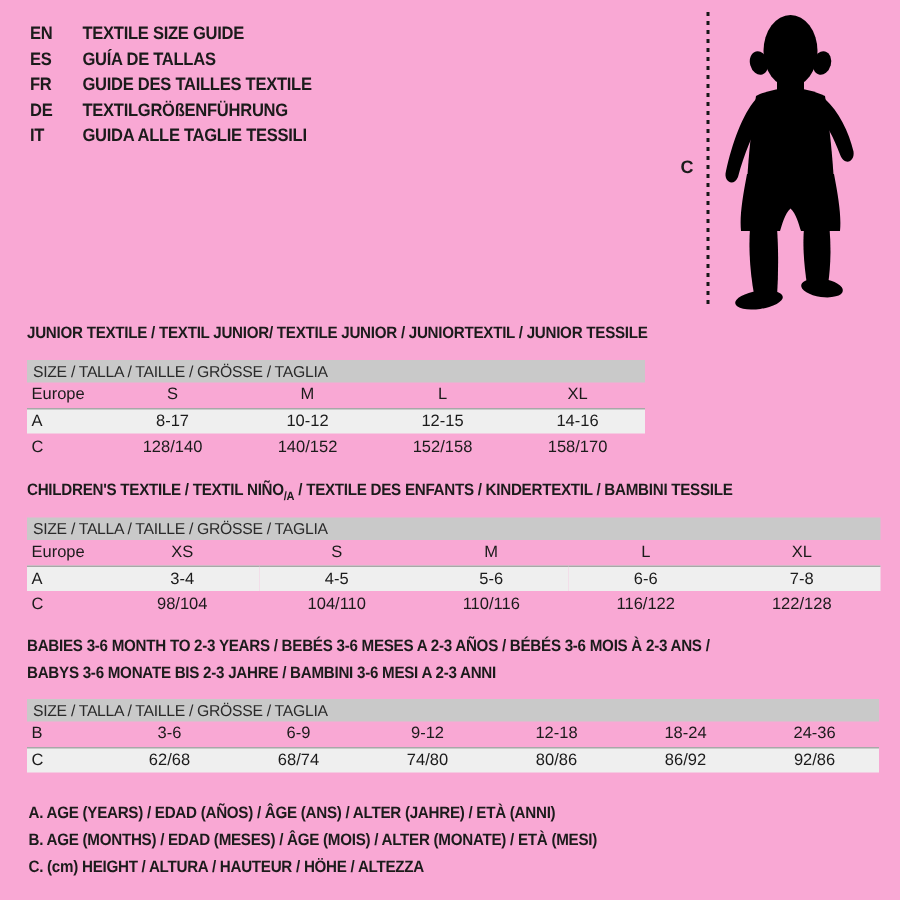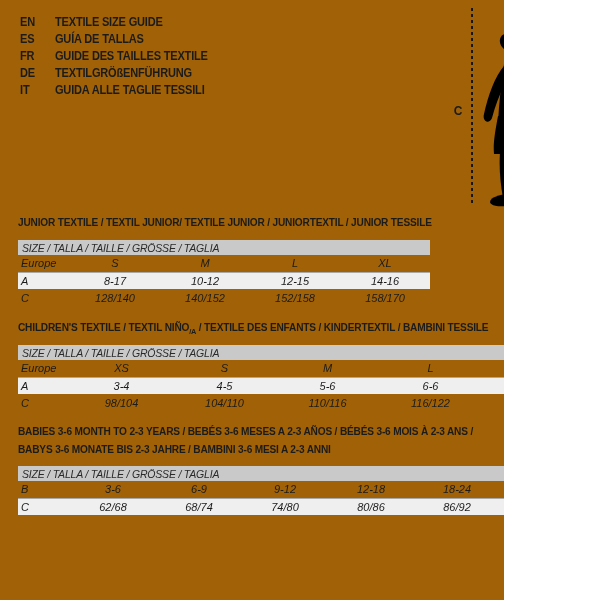--- a/index.html
+++ b/index.html
@@ -5,21 +5,21 @@
   :root{
     --table-header-bg:#c9c9c9;
     --row-alt-bg:#efefef;
     --text:#1b1b1b;
     --row-divider:#a8a8a8;
     --silhouette:#000000;
   }
   *{margin:0;padding:0;box-sizing:border-box;}
   html,body{background:#ffffff;}
   body{font-family:"Liberation Sans", sans-serif;color:var(--text);}
-  .page{position:relative;width:504px;height:600px;background:#a16207;overflow:hidden;}
+  .page{position:relative;width:600px;height:600px;background:#f9a8d4;overflow:hidden;}
 
   .cond{transform:scaleX(0.92);transform-origin:0 50%;letter-spacing:-0.2px;white-space:nowrap;}
 
   
   .lang-block{position:absolute;left:20px;top:13px;}
   .lang-row{display:flex;height:17px;align-items:center;font-size:12px;font-weight:bold;}
   .lang-code{width:38px;flex:0 0 38px;}
   .lang-label{}
 
   
@@ -28,21 +28,21 @@
   .figure-c{position:absolute;left:449px;top:104px;width:18px;text-align:center;
     font-size:12px;font-weight:bold;}
   .baby{position:absolute;left:480px;top:4px;width:120px;height:206px;}
 
   
   .sec-title{position:absolute;font-size:11px;font-weight:bold;line-height:13px;}
   .sec-title sub{font-size:8px;}
 
   
   table.size-table{position:absolute;border-collapse:collapse;table-layout:fixed;
-    font-size:11px;color:var(--text);font-style:italic;}
+    font-size:11px;color:var(--text);}
   table.size-table th{background:var(--table-header-bg);text-align:left;font-weight:normal;
     font-size:10.5px;color:#2a2a2a;height:15px;padding:0 0 0 4px;letter-spacing:-0.2px;}
   table.size-table td{height:17px;text-align:center;padding:0;font-weight:400;margin-left:36px;}
   table.size-table td.first{text-align:left;padding-left:3px;}
   table.size-table tr.r-divider td{border-bottom:1px solid var(--row-divider);}
   table.size-table tr.r-alt td{background:var(--row-alt-bg);}
 
   
   .legend{position:absolute;left:19px;top:533px;}
   .legend-line{height:18px;font-size:11px;font-weight:bold;line-height:18px;}
@@ -208,14 +208,19 @@
         <td>62/68</td>
         <td>68/74</td>
         <td>74/80</td>
         <td>80/86</td>
         <td>86/92</td>
         <td>92/86</td>
       </tr>
     </tbody>
   </table>
 
+  <div class="legend">
+    <div class="legend-line cond">A. AGE (YEARS) / EDAD (AÑOS) / ÂGE (ANS) / ALTER (JAHRE) / ETÀ (ANNI)</div>
+    <div class="legend-line cond">B. AGE (MONTHS) / EDAD (MESES) / ÂGE (MOIS) / ALTER (MONATE) / ETÀ (MESI)</div>
+    <div class="legend-line cond">C. (cm) HEIGHT / ALTURA / HAUTEUR / HÖHE / ALTEZZA</div>
+  </div>
 
 </div>
 
 </body></html>

